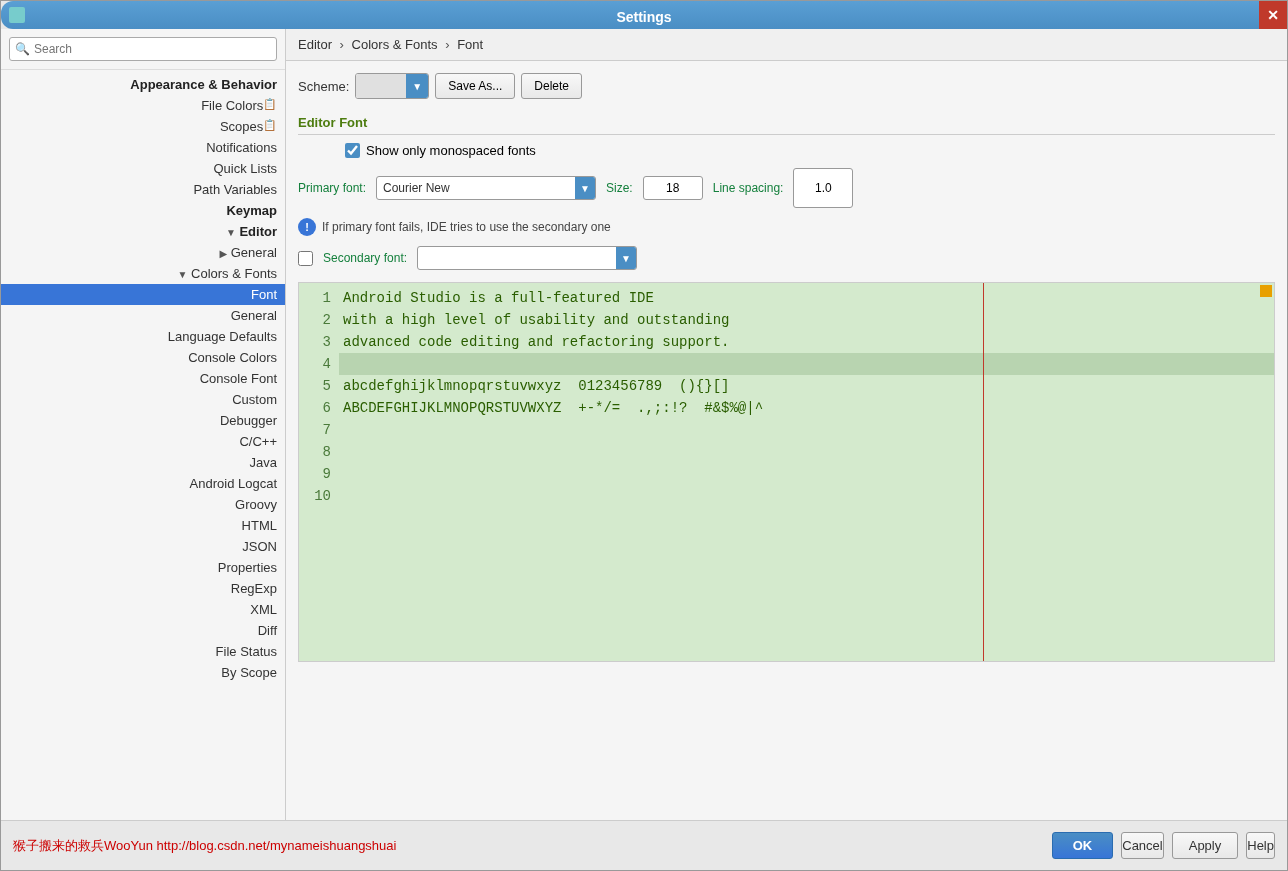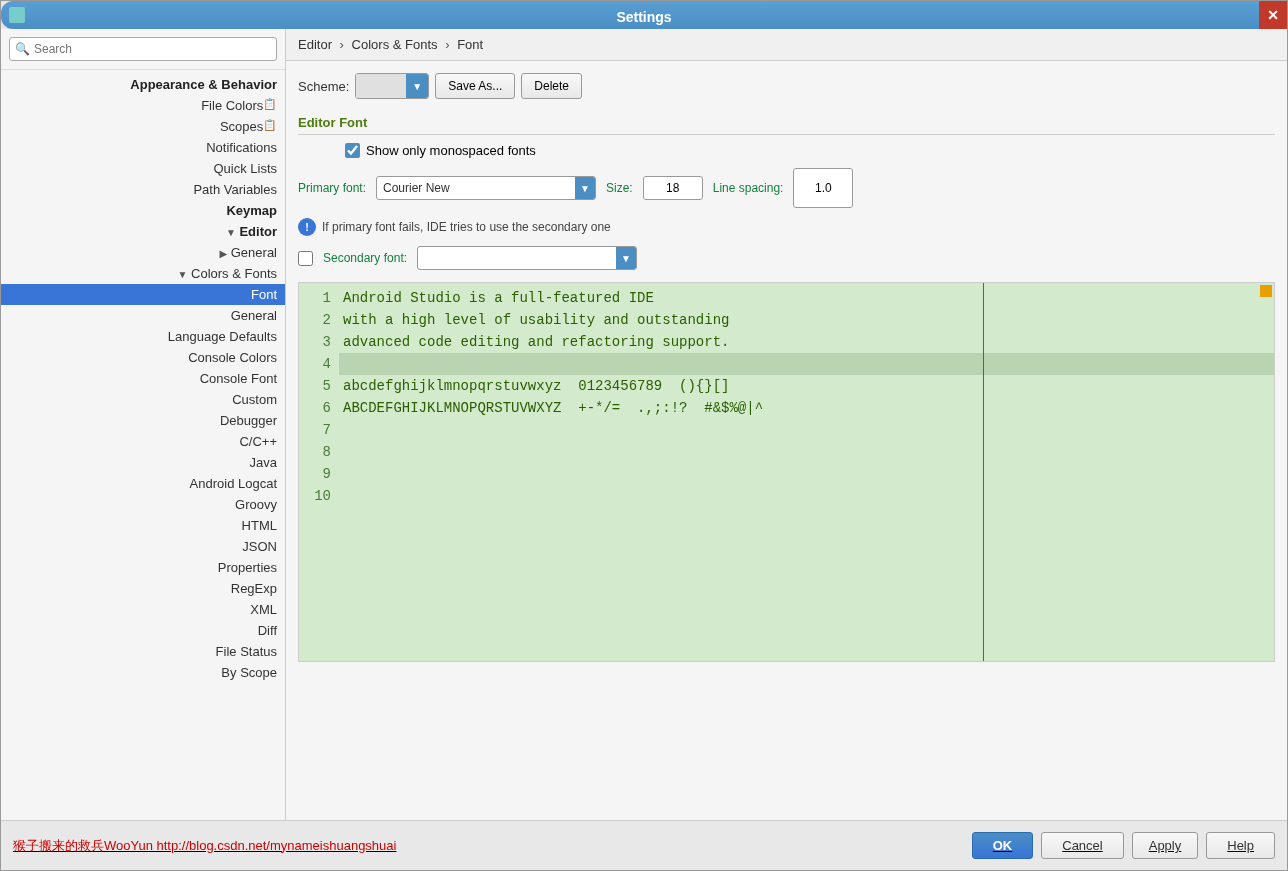--- a/index.html
+++ b/index.html
@@ -380,42 +380,41 @@
       background: #e8a000;
     }
     .bottom-bar {
       display: flex;
       align-items: center;
       justify-content: space-between;
       padding: 8px 12px;
       background: #e8e8e8;
       border-top: 1px solid #ccc;
       height: 50px;
-      text-decoration: underline;
     }
     .bottom-left-text {
       color: #cc0000;
       font-size: 13px;
     }
     .bottom-buttons {
       display: flex;
       gap: 8px;
     }
     .btn-primary {
       padding: 5px 20px;
       border: 1px solid #2a6cb0;
       border-radius: 3px;
       background: linear-gradient(to bottom, #4a8ec4, #3875d7);
       color: white;
       cursor: pointer;
       font-size: 13px;
       font-weight: bold;
     }
     .btn-default {
-      padding: 5px 20px;
+      padding: 5px 0;
       border: 1px solid #999;
       border-radius: 3px;
       background: linear-gradient(to bottom, #f8f8f8, #e8e8e8);
       color: #333;
       cursor: pointer;
       font-size: 13px;
     }
     .btn-apply {
       padding: 5px 16px;
       border: 1px solid #999;

